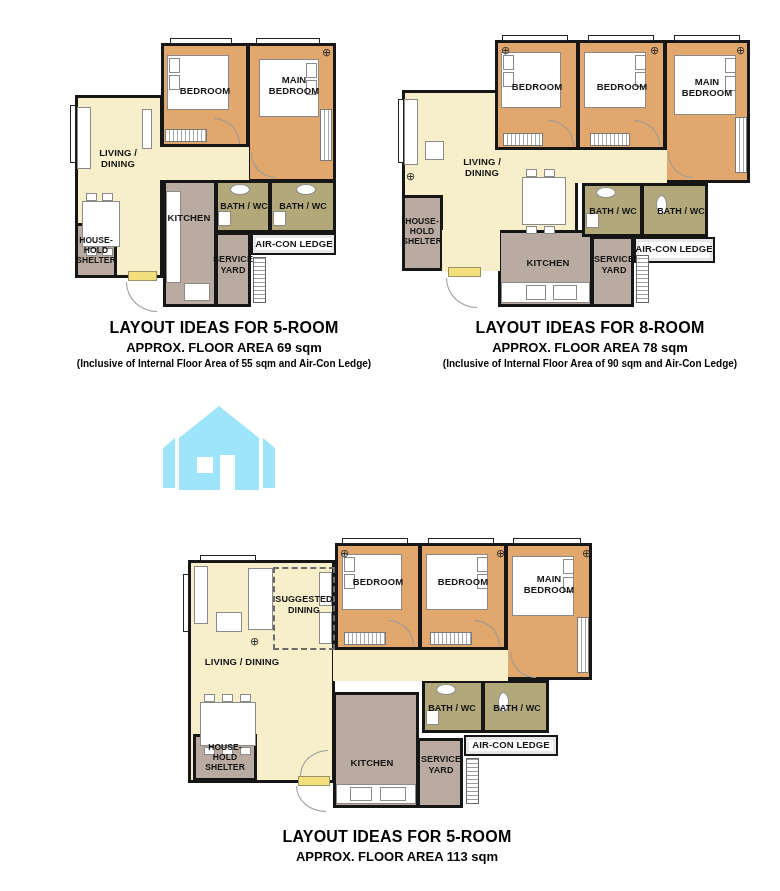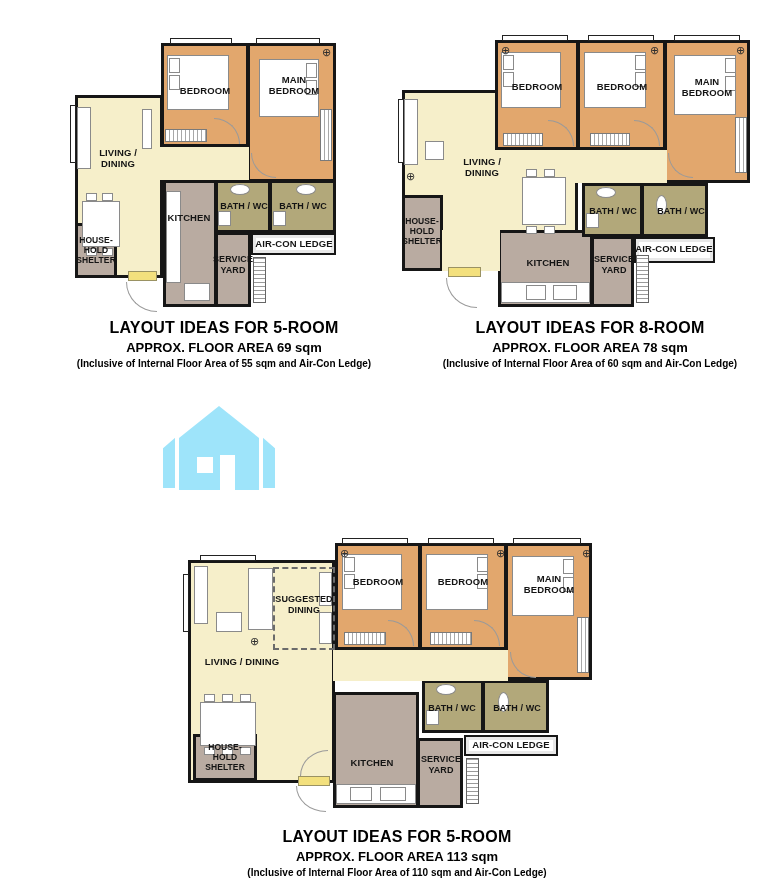--- a/index.html
+++ b/index.html
@@ -259,27 +259,26 @@
 
   <div class="caption" style="left:38px;top:319px;width:372px">
     <div class="t1">LAYOUT IDEAS FOR 5-ROOM</div>
     <div class="t2">APPROX. FLOOR AREA 69 sqm</div>
     <div class="t3">(Inclusive of Internal Floor Area of 55 sqm and Air-Con Ledge)</div>
   </div>
 
   <div class="caption" style="left:404px;top:319px;width:372px">
     <div class="t1">LAYOUT IDEAS FOR 8-ROOM</div>
     <div class="t2">APPROX. FLOOR AREA 78 sqm</div>
-    <div class="t3">(Inclusive of Internal Floor Area of 60 sqm and Air-Con Ledge)</div>
+    <div class="t3">(Inclusive of Internal Floor Area of 90 sqm and Air-Con Ledge)</div>
   </div>
 
   <div class="caption" style="left:211px;top:828px;width:372px">
     <div class="t1">LAYOUT IDEAS FOR 5-ROOM</div>
     <div class="t2">APPROX. FLOOR AREA 113 sqm</div>
-    <div class="t3">(Inclusive of Internal Floor Area of 110 sqm and Air-Con Ledge)</div>
   </div>
 
   <div id="house-icon">
     <div class="hpart house" id="h-left"></div>
     <div class="hpart house" id="h-right"></div>
     <div class="hpart house" id="h-front-bg"></div>
     <div class="hpart house" id="h-front"></div>
     <div class="hwin"></div>
     <div class="hdoor"></div>
   </div>

